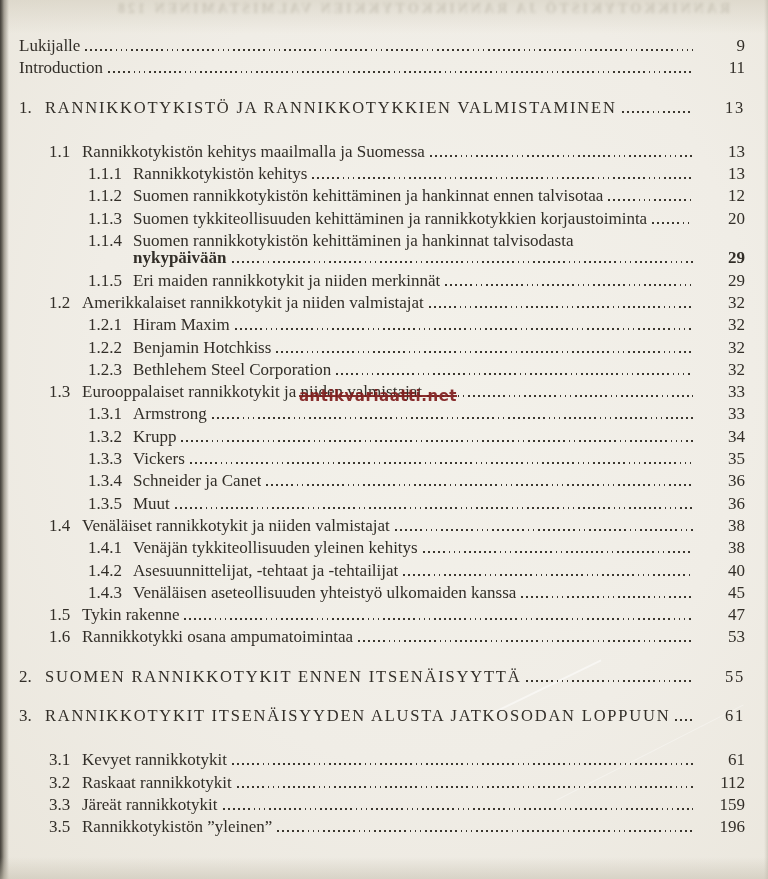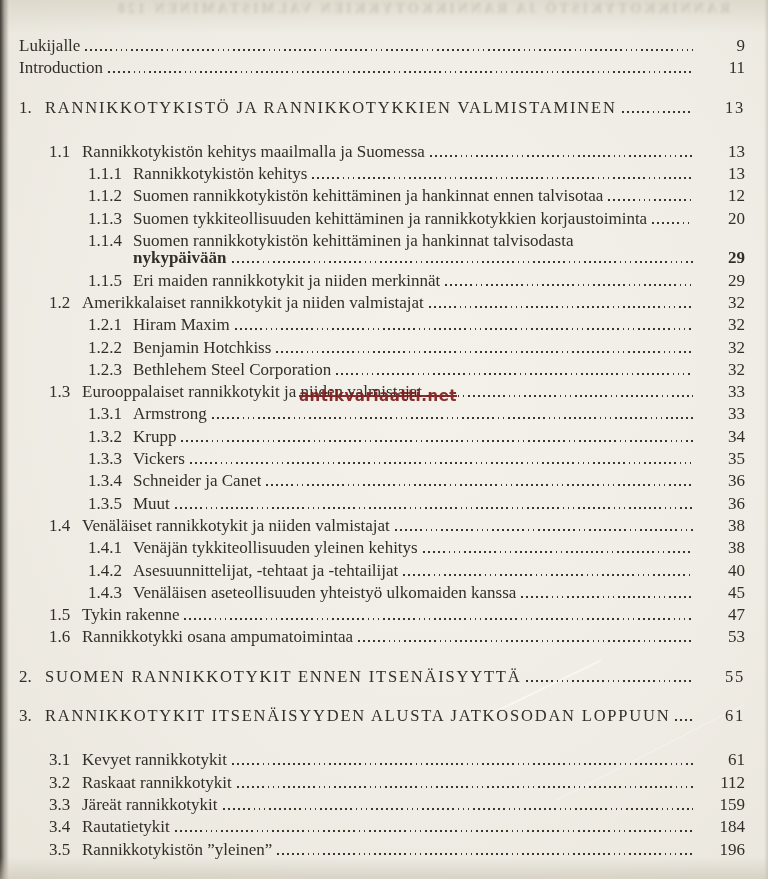--- a/index.html
+++ b/index.html
@@ -286,24 +286,18 @@
     <span class="leader"></span>
     <span class="page-num">112</span>
   </div>
     <div class="toc-row t-l1">
     <span class="num">3.3</span>
     <span class="label">Järeät rannikkotykit</span>
     <span class="leader"></span>
     <span class="page-num">159</span>
   </div>
     <div class="toc-row t-l1">
-    <span class="num">3.4</span>
-    <span class="label">Rautatietykit</span>
-    <span class="leader"></span>
-    <span class="page-num">184</span>
-  </div>
-    <div class="toc-row t-l1">
     <span class="num">3.5</span>
     <span class="label">Rannikkotykistön ”yleinen”</span>
     <span class="leader"></span>
     <span class="page-num">196</span>
   </div>
   </div>
 
 </body></html>

